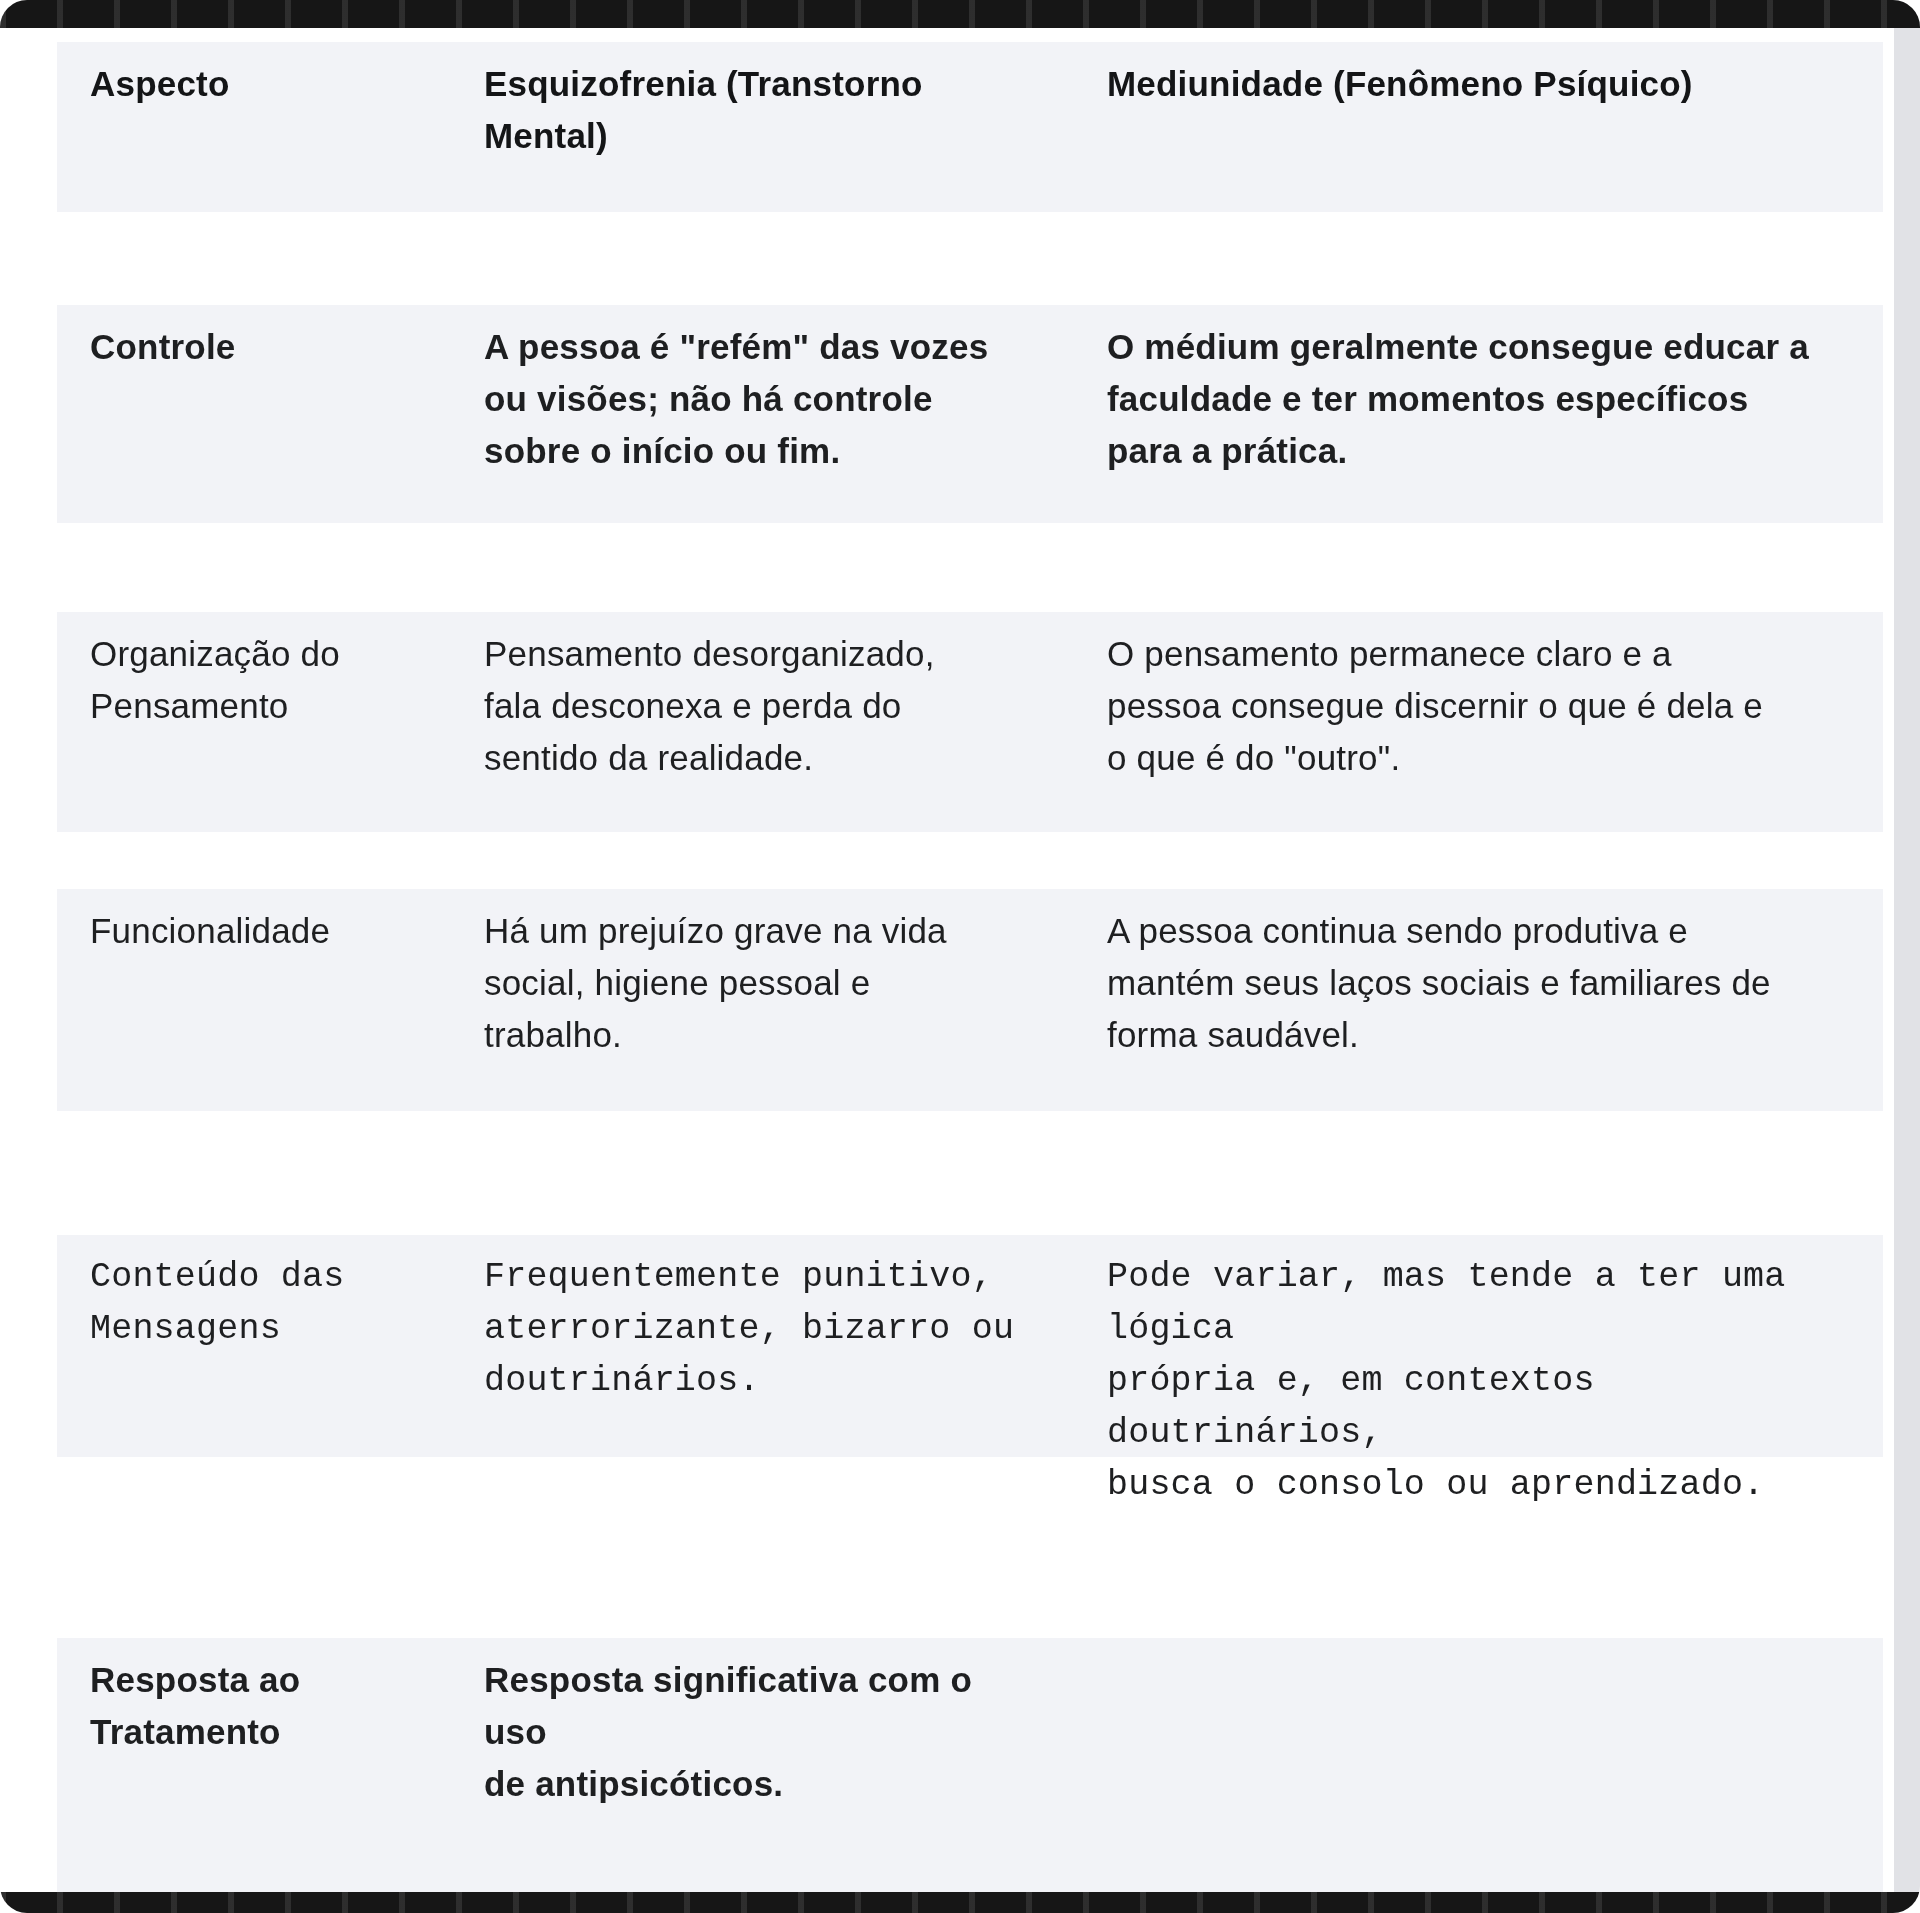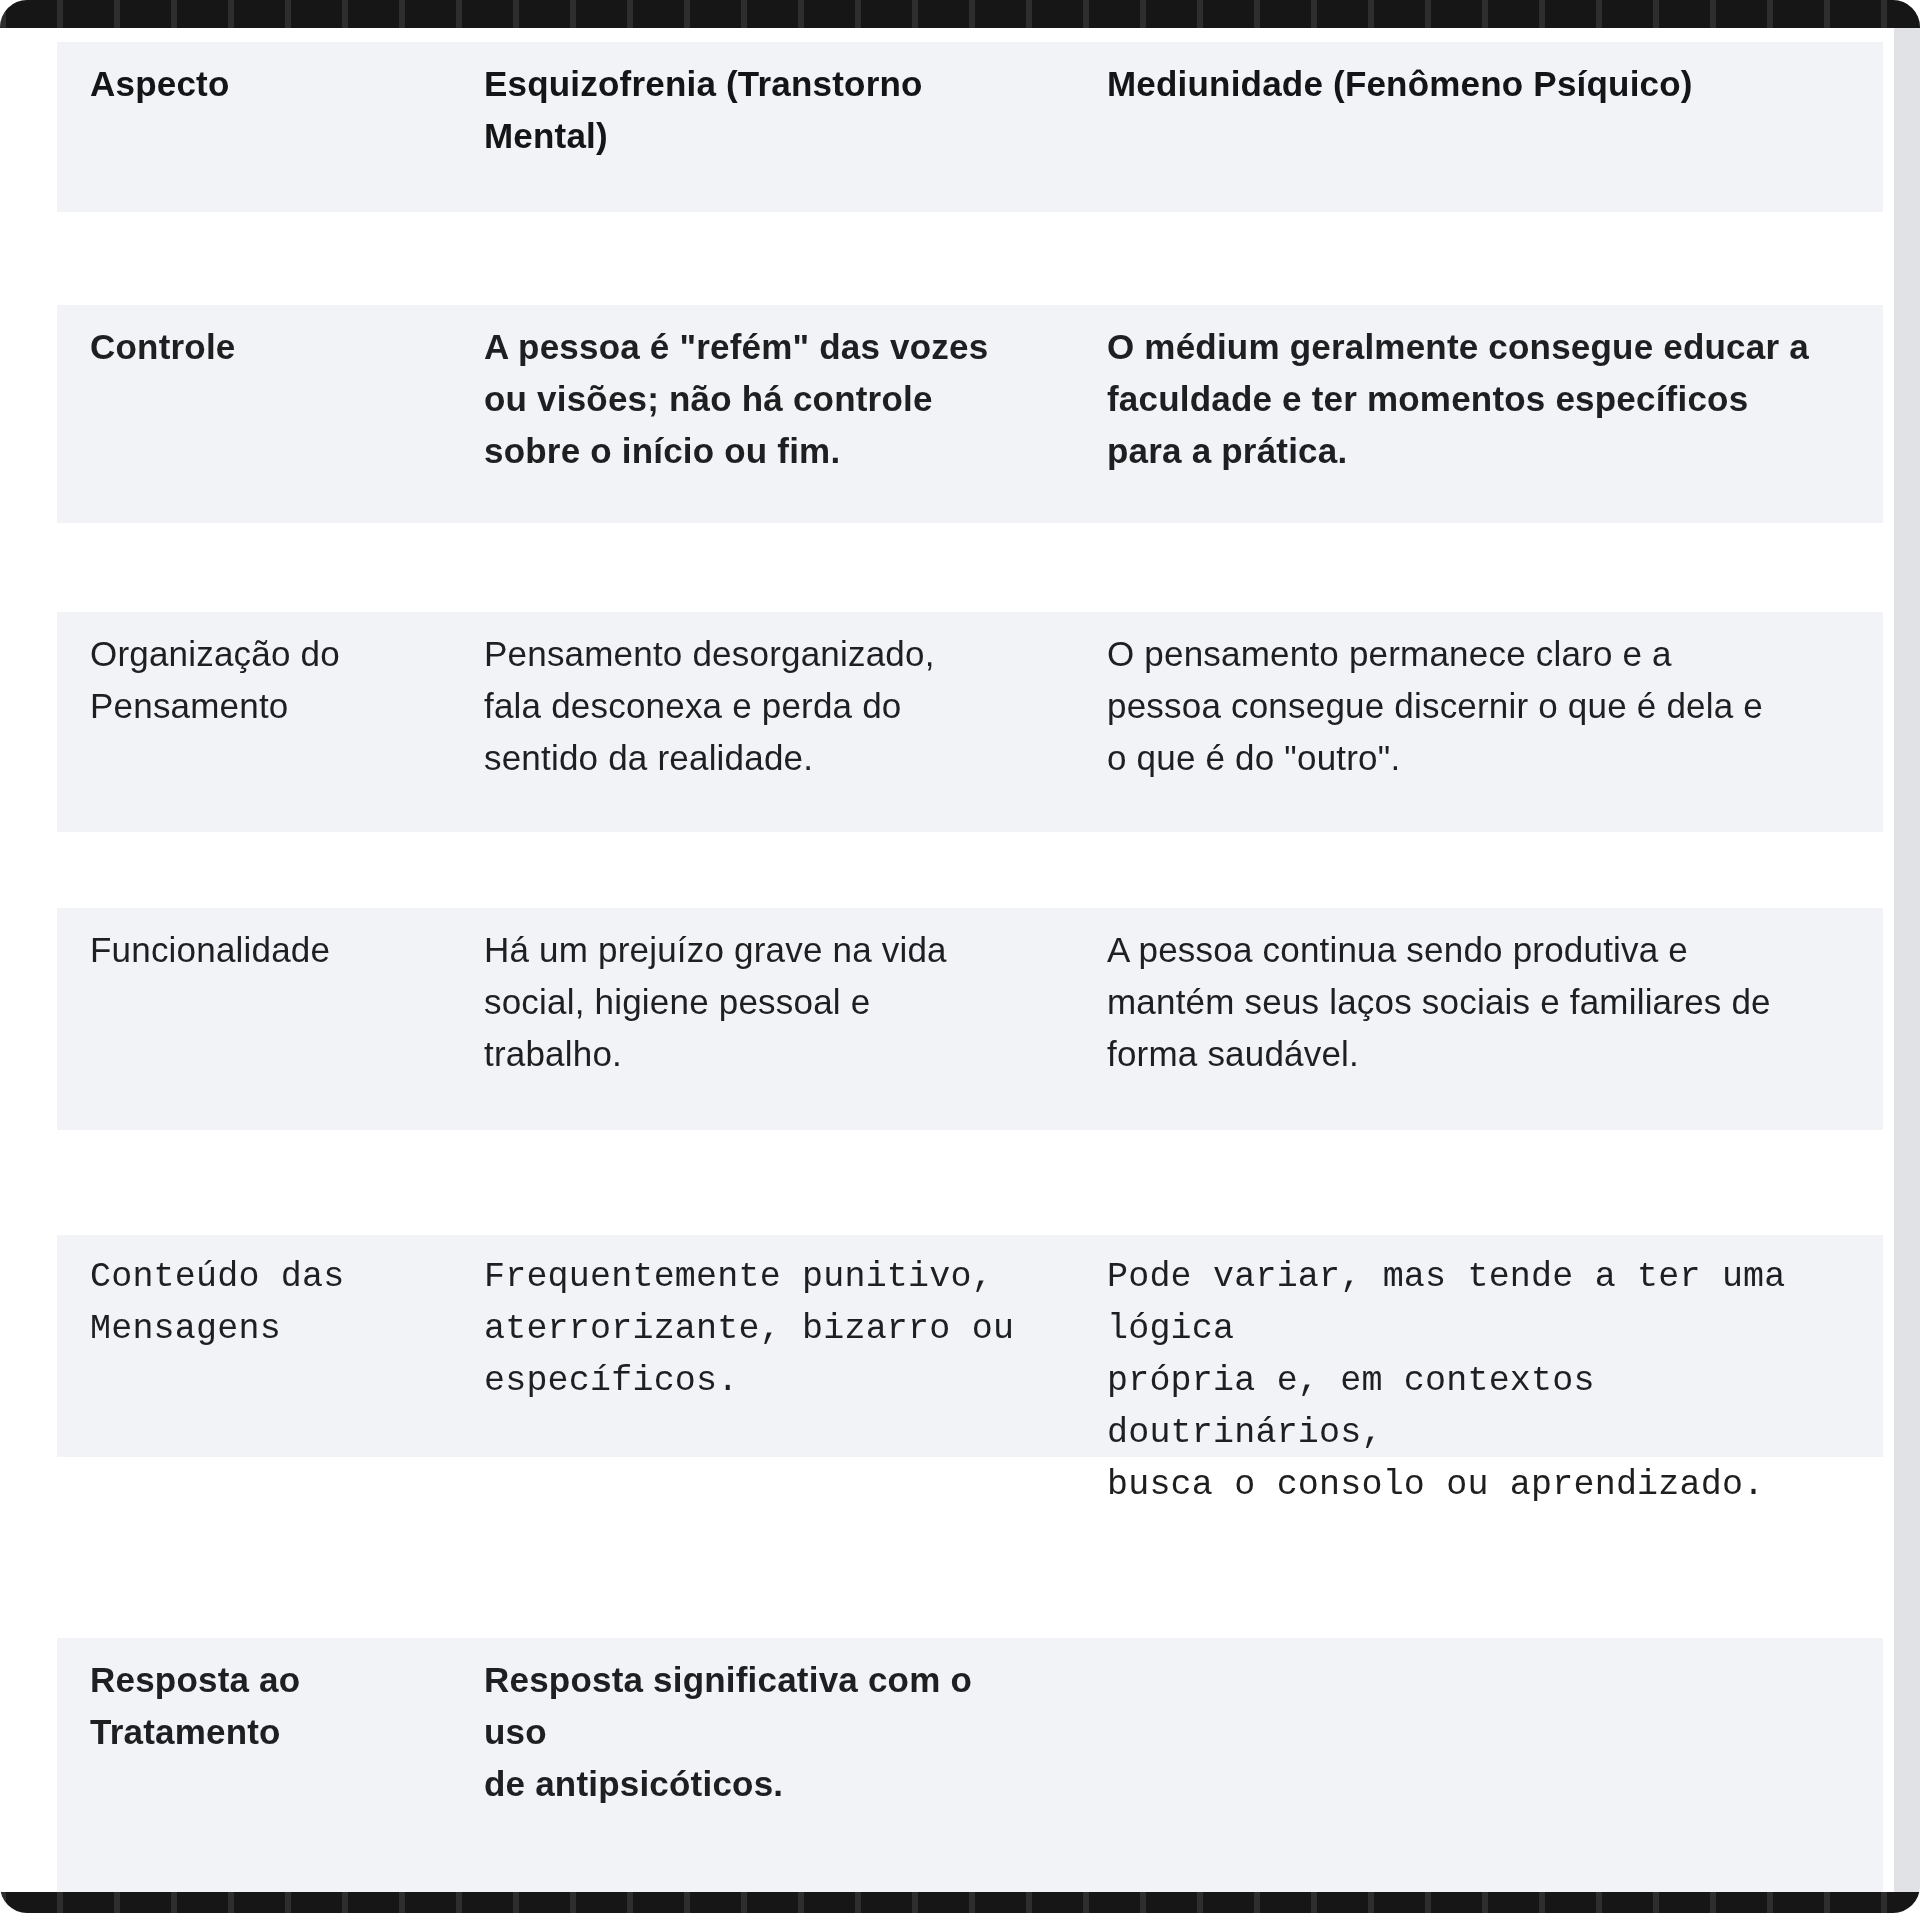--- a/index.html
+++ b/index.html
@@ -40,21 +40,21 @@
     letter-spacing:0.2px;
   }
   .c1{left:33px;width:370px;}
   .c2{left:427px;width:545px;}
   .c3{left:1050px;width:750px;}
   .band.header .cell{font-weight:bold;color:#141517;}
   
   #band-header{top:42px;height:170px;}
   #band-row0{top:305px;height:218px;font-weight:bold;}
   #band-row1{top:612px;height:220px;}
-  #band-row2{top:908px;height:222px;}
+  #band-row2{top:889px;height:222px;}
   #band-row3{top:1235px;height:222px;font-family:Liberation Mono, monospace;}
   #band-row4{top:1638px;height:367px;font-weight:bold;}
 </style>
 </head>
 <body>
 
 <div id="page">
 
   <div id="top-bar" class="edge-bar"></div>
 
@@ -98,21 +98,21 @@
       <div class="cell c3">A pessoa continua sendo produtiva e
 mantém seus laços sociais e familiares de
 forma saudável.</div>
     </div>
 
     <div id="band-row3" class="band">
       <div class="cell c1">Conteúdo das
 Mensagens</div>
       <div class="cell c2">Frequentemente punitivo,
 aterrorizante, bizarro ou
-específicos.</div>
+doutrinários.</div>
       <div class="cell c3">Pode variar, mas tende a ter uma lógica
 própria e, em contextos doutrinários,
 busca o consolo ou aprendizado.</div>
     </div>
 
     <div id="band-row4" class="band">
       <div class="cell c1">Resposta ao
 Tratamento</div>
       <div class="cell c2">Resposta significativa com o uso
 de antipsicóticos.</div>

